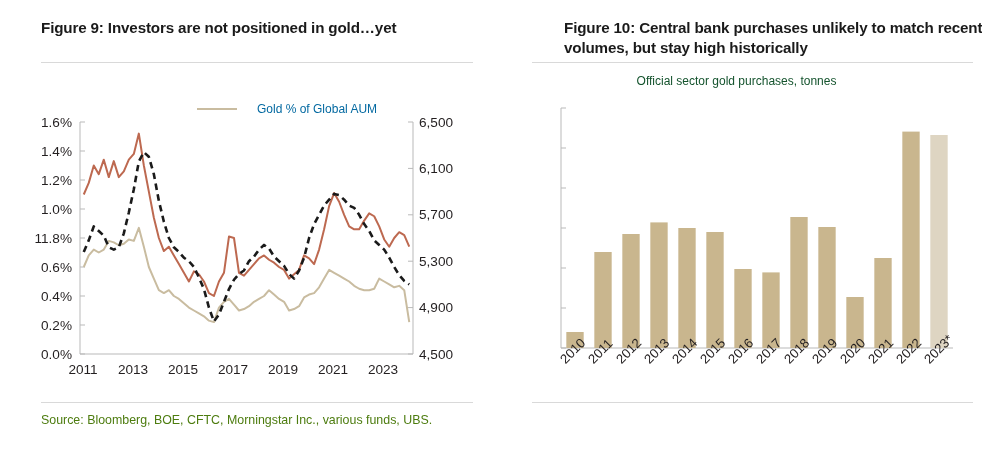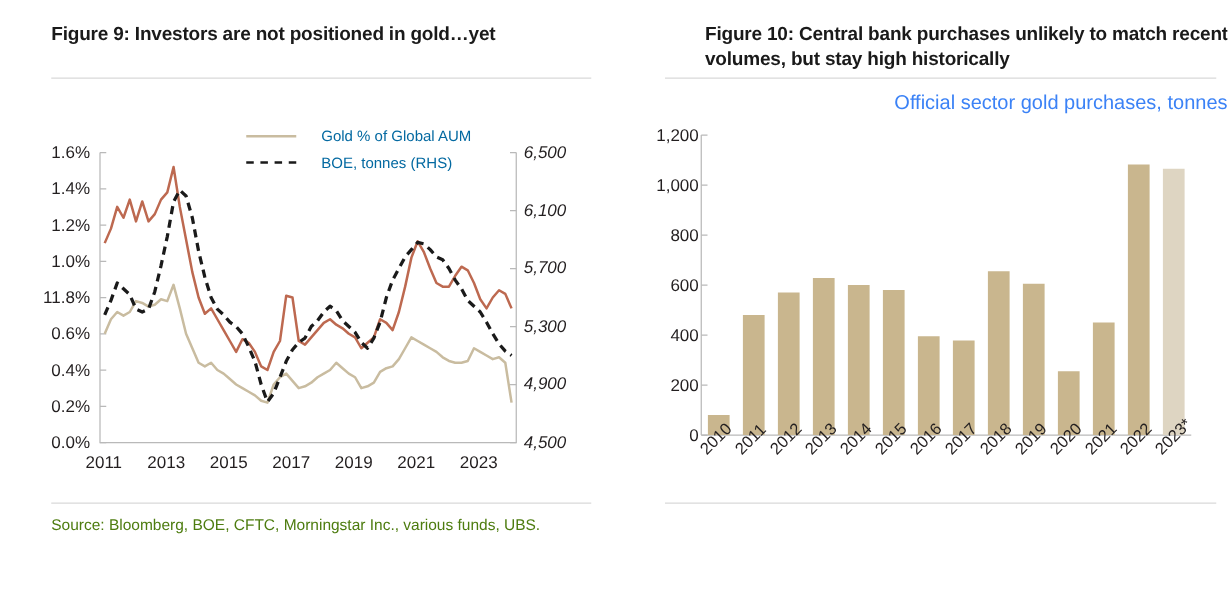--- a/index.html
+++ b/index.html
@@ -46,38 +46,38 @@
 
   
   .chart9{position:absolute;left:0;top:70px;width:491px;height:320px;}
   .axis-label{
     position:absolute;
     font-size:13.6px;
     color:#231f20;
     white-space:nowrap;
   }
   .ytick-left{right:0;text-align:right;transform:translateY(-50%);}
-  .ytick-right{left:0;text-align:right;transform:translateY(-50%);font-style:italic;}
+  .ytick-right{left:0;text-align:right;transform:translateY(-50%);}
   .ylabels-left{position:absolute;left:0px;top:0;width:72px;height:320px;}
   .ylabels-right{position:absolute;left:419px;top:0;width:66px;height:320px;}
   .xlabels9{position:absolute;left:0;top:0;width:491px;height:320px;}
   .xtick9{position:absolute;transform:translateX(-50%);font-size:13.6px;}
 
   .legend9{position:absolute;left:197px;top:28px;}
   .legend-row{display:flex;align-items:center;height:21px;}
   .legend-swatch{width:40px;height:0;margin-right:9px;flex:0 0 40px;}
   .legend-swatch.solid{border-top:2.6px solid currentColor;}
   .legend-swatch.dashed{border-top:2.6px dashed #1a1a1a;}
   .legend-text{font-size:12px;color:#0369a1;white-space:nowrap;margin-left:11px;}
 
   
   .chart10{position:absolute;left:0;top:70px;width:491px;height:320px;}
   .chart10-title{
-    position:absolute;left:0;top:4px;width:491px;text-align:right;
-    font-size:16px;color:#3b82f6;
+    position:absolute;left:0;top:4px;width:491px;text-align:center;
+    font-size:12px;color:#14532d;
   }
   .ylabels10{position:absolute;left:0px;top:0;width:68px;height:320px;}
   .xlabels10{position:absolute;left:0;top:0;width:491px;height:320px;}
   .xtick10{
     position:absolute;font-size:13.2px;color:#231f20;
     transform-origin:left top;transform:rotate(-45deg);
     white-space:nowrap;
   }
   svg{display:block;}
 </style>
@@ -144,50 +144,37 @@
         <div class="xtick9" style="left:283px;top:292px">2019</div>
         <div class="xtick9" style="left:333px;top:292px">2021</div>
         <div class="xtick9" style="left:383px;top:292px">2023</div>
       </div>
 
       <div class="legend9">
         <div class="legend-row">
           <span class="legend-swatch solid" style="color:#C9BCA0"></span>
           <span class="legend-text">Gold % of Global AUM</span>
         </div>
-        <div class="legend-row">
-          <span class="legend-swatch dashed"></span>
-          <span class="legend-text">BOE, tonnes (RHS)</span>
-        </div>
       </div>
 
     </div>
 
     <div class="rule rule-bot"></div>
     <div class="source">Source: Bloomberg, BOE, CFTC, Morningstar Inc., various funds, UBS.</div>
   </div>
 
   <div class="panel panel-right">
 
     <div class="fig-title">Figure 10: Central bank purchases unlikely to match recent volumes, but stay high historically</div>
     <div class="rule rule-top"></div>
 
     <div class="chart10">
 
       <div class="chart10-title">Official sector gold purchases, tonnes</div>
 
-      <div class="ylabels10">
-        <div class="axis-label ytick-left" style="top:38px">1,200</div>
-        <div class="axis-label ytick-left" style="top:78px">1,000</div>
-        <div class="axis-label ytick-left" style="top:118px">800</div>
-        <div class="axis-label ytick-left" style="top:158px">600</div>
-        <div class="axis-label ytick-left" style="top:198px">400</div>
-        <div class="axis-label ytick-left" style="top:238px">200</div>
-        <div class="axis-label ytick-left" style="top:278px">0</div>
-      </div>
 
       <svg id="svg10" width="491" height="320">
           <line x1="70" y1="38" x2="70" y2="278" stroke="#b9b9b9" stroke-width="1"></line>
           <line x1="70" y1="278" x2="462" y2="278" stroke="#b9b9b9" stroke-width="1"></line>
           <line x1="70" y1="278" x2="75" y2="278" stroke="#b9b9b9" stroke-width="1"></line>
           <line x1="70" y1="238" x2="75" y2="238" stroke="#b9b9b9" stroke-width="1"></line>
           <line x1="70" y1="198" x2="75" y2="198" stroke="#b9b9b9" stroke-width="1"></line>
           <line x1="70" y1="158" x2="75" y2="158" stroke="#b9b9b9" stroke-width="1"></line>
           <line x1="70" y1="118" x2="75" y2="118" stroke="#b9b9b9" stroke-width="1"></line>
           <line x1="70" y1="78" x2="75" y2="78" stroke="#b9b9b9" stroke-width="1"></line>

